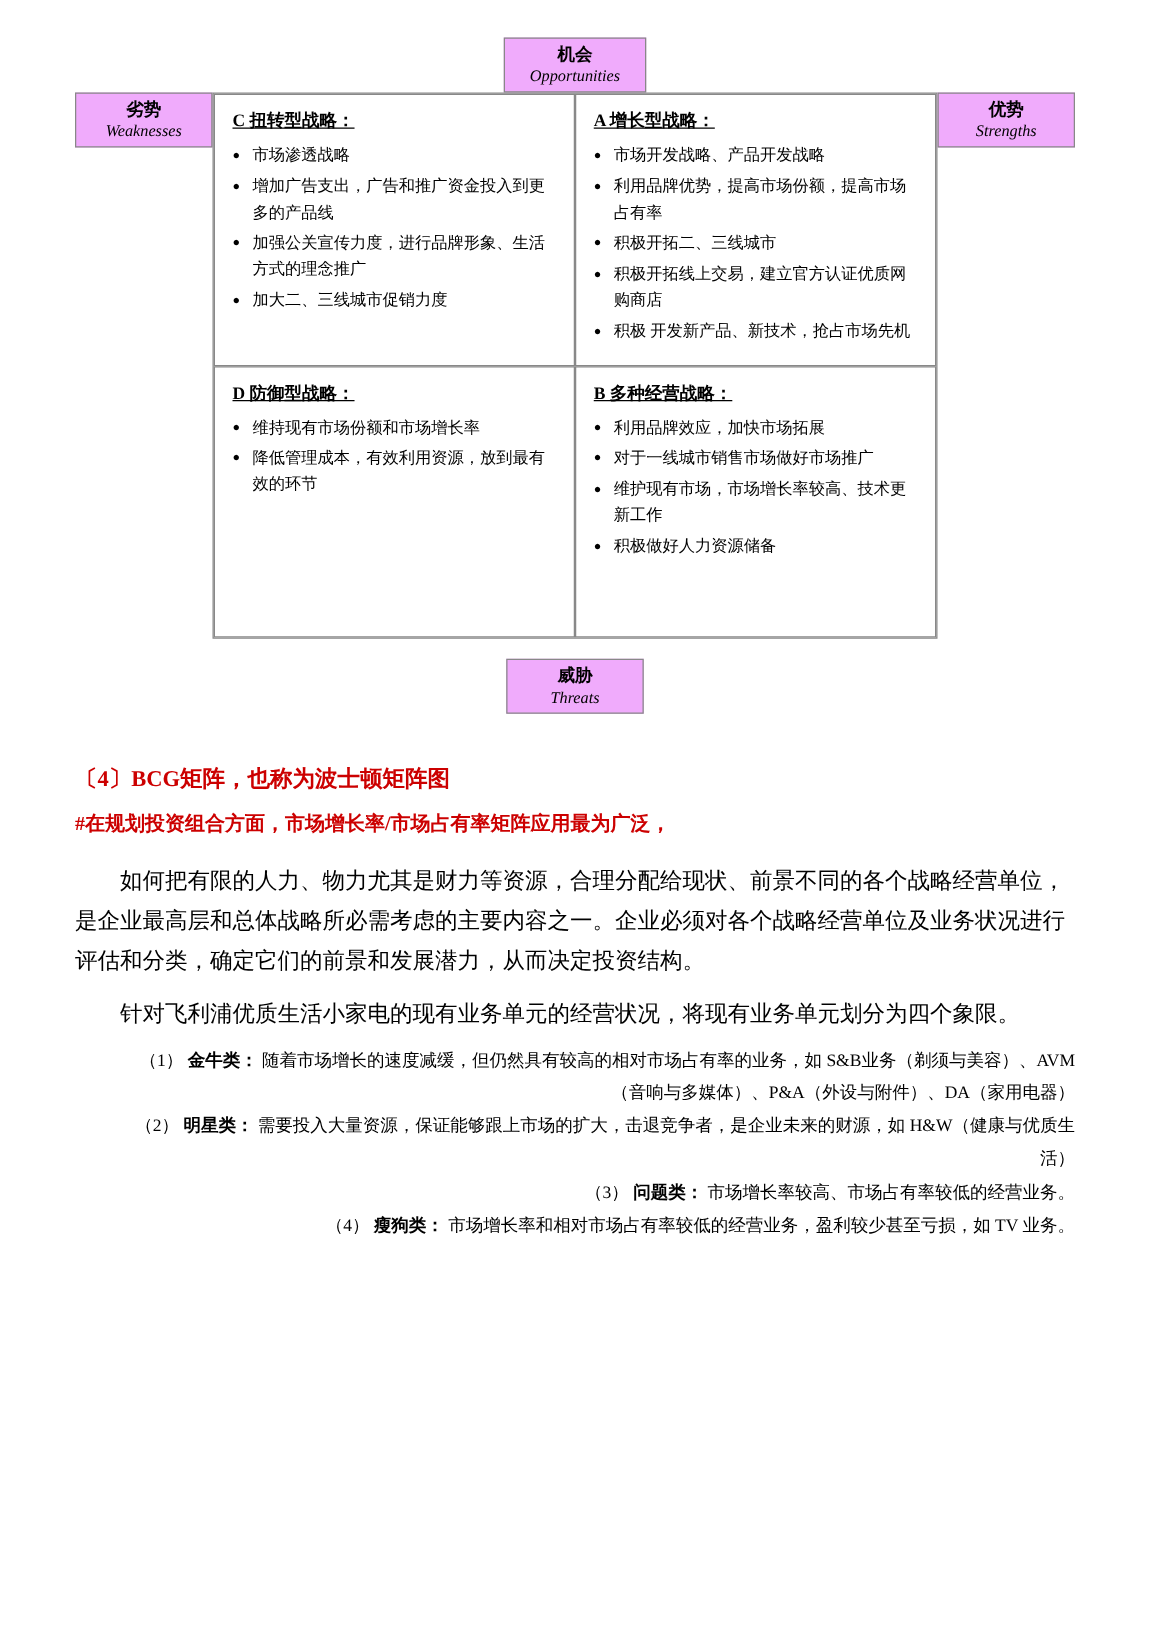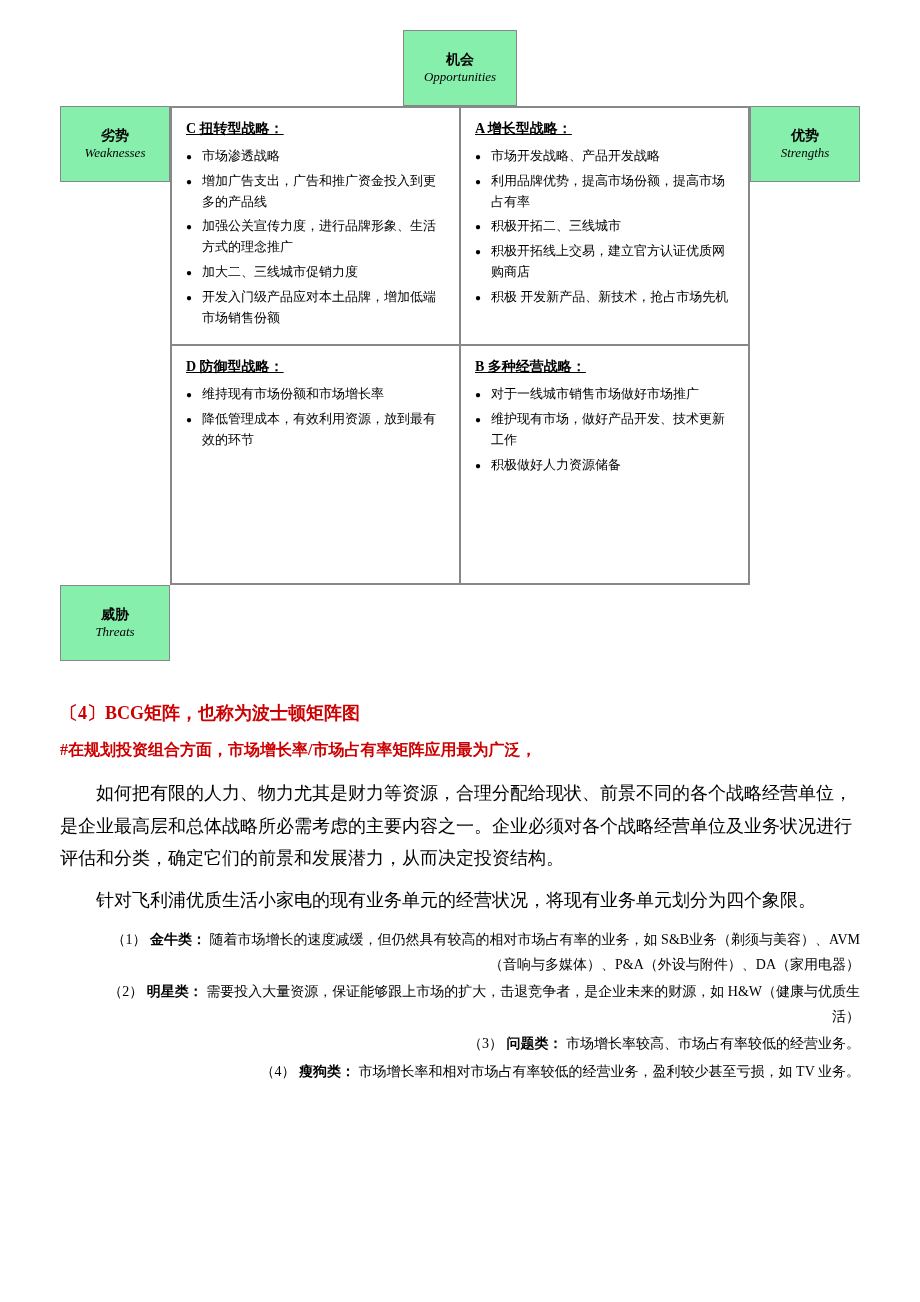--- a/index.html
+++ b/index.html
@@ -20,23 +20,23 @@
       margin-bottom: 40px;
     }
 
     .swot-top-label {
       display: flex;
       justify-content: center;
       margin-bottom: 0;
     }
 
     .swot-label-box {
-      background: #86efac;
+      background: #f0abfc;
       border: 1px solid #888;
-      padding: 20px 20px;
+      padding: 4px 20px;
       text-align: center;
       min-width: 110px;
     }
 
     .swot-label-box .zh {
       font-size: 14px;
       font-weight: bold;
     }
     .swot-label-box .en {
       font-size: 13px;
@@ -91,21 +91,22 @@
     .swot-cell ul li::before {
       content: "●";
       position: absolute;
       left: 0;
       font-size: 10px;
       top: 3px;
     }
 
     .swot-bottom-label {
       display: flex;
-      margin-top: 0;
+      justify-content: center;
+      margin-top: 16px;
     }
 
     
     .bcg-section {
       margin-top: 24px;
     }
 
     .bcg-title {
       font-size: 18px;
       font-weight: bold;
@@ -168,21 +169,20 @@
 
     <div class="swot-quadrants">
 
       <div class="swot-cell">
         <div class="swot-cell-title">C 扭转型战略：</div>
         <ul>
           <li>市场渗透战略</li>
           <li>增加广告支出，广告和推广资金投入到更多的产品线</li>
           <li>加强公关宣传力度，进行品牌形象、生活方式的理念推广</li>
           <li>加大二、三线城市促销力度</li>
-          <li>开发入门级产品应对本土品牌，增加低端市场销售份额</li>
         </ul>
       </div>
 
       <div class="swot-cell">
         <div class="swot-cell-title">A 增长型战略：</div>
         <ul>
           <li>市场开发战略、产品开发战略</li>
           <li>利用品牌优势，提高市场份额，提高市场占有率</li>
           <li>积极开拓二、三线城市</li>
           <li>积极开拓线上交易，建立官方认证优质网购商店</li>
@@ -194,22 +194,23 @@
         <div class="swot-cell-title">D 防御型战略：</div>
         <ul>
           <li>维持现有市场份额和市场增长率</li>
           <li>降低管理成本，有效利用资源，放到最有效的环节</li>
         </ul>
       </div>
 
       <div class="swot-cell">
         <div class="swot-cell-title">B 多种经营战略：</div>
         <ul>
+          <li>利用品牌效应，加快市场拓展</li>
           <li>对于一线城市销售市场做好市场推广</li>
-          <li>维护现有市场，做好产品开发、技术更新工作</li>
+          <li>维护现有市场，市场增长率较高、技术更新工作</li>
           <li>积极做好人力资源储备</li>
         </ul>
       </div>
 
     </div>
 
     <div class="swot-side-label" style="margin-left: 0;">
       <div class="swot-label-box">
         <div class="zh">优势</div>
         <div class="en">Strengths</div>

